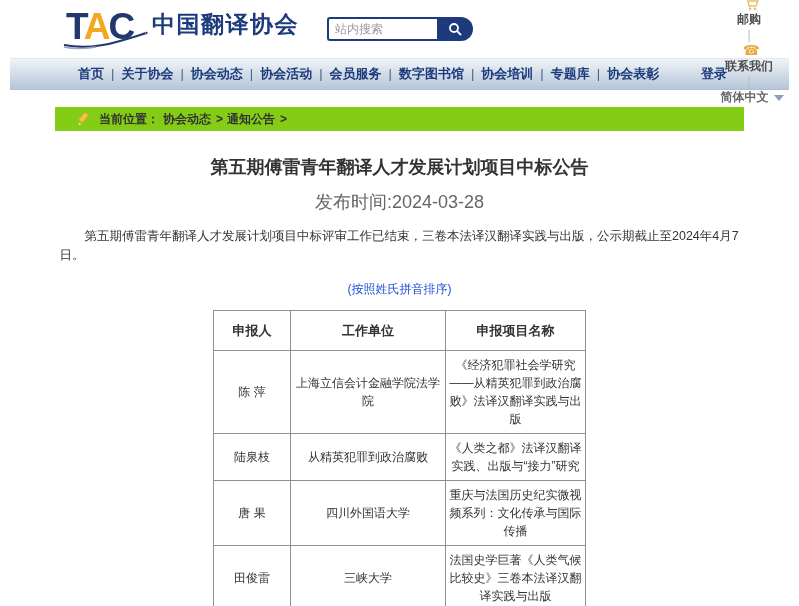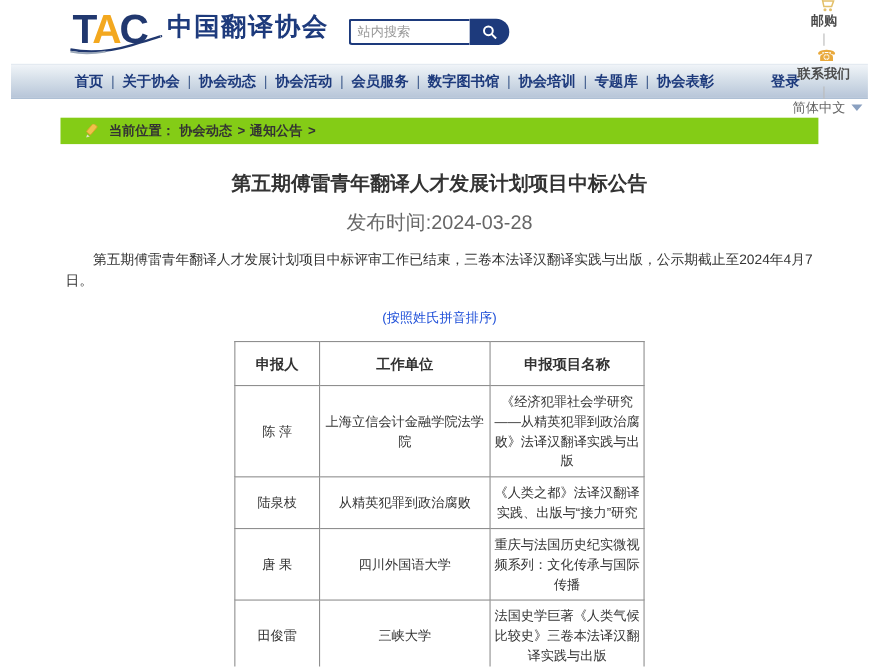--- a/index.html
+++ b/index.html
@@ -11,43 +11,43 @@
   
   .header{height:58px;display:flex;align-items:center;background:#fff;border-radius:19px;}
   .logo{display:flex;align-items:flex-start;margin-left:66px;cursor:pointer;}
   .logo-mark{position:relative;width:78px;height:40px;}
   .logo-letters{font-size:37px;font-weight:bold;letter-spacing:-2px;line-height:36px;color:#21386f;}
   .logo-letters .gold{color:#f3a81f;}
   .logo-swoosh{position:absolute;left:-4px;top:22px;}
   .logo-names{margin-left:8px;margin-top:2px;}
   .logo-cn{font-size:23px;font-weight:bold;color:#1d3a7c;letter-spacing:1.5px;line-height:26px;}
   .logo-en{font-size:9.5px;font-weight:bold;color:#1d3a7c;letter-spacing:0.2px;}
-  .search{display:flex;align-items:flex-start;margin-left:18px;}
+  .search{display:flex;align-items:flex-start;margin-left:28px;}
   .search-input{
     width:96px;height:18px;border:2px solid #1d3a7c;border-right:none;
     border-radius:3px 0 0 3px;font-size:12px;padding:1px 6px;color:#333;outline:none;
   }
   .search-input::placeholder{color:#999;}
   .search-btn{
     width:36px;height:24px;background:#1d3a7c;border:none;border-radius:0 12px 12px 0;
     display:flex;align-items:center;justify-content:center;cursor:pointer;
   }
   .toplinks{margin-left:auto;margin-right:14px;display:flex;align-items:center;font-size:12px;color:#4d4d4d;white-space:nowrap;flex-direction:column;}
   .toplinks .lnk{font-weight:bold;color:#4d4d4d;cursor:pointer;}
   .toplinks .ico{margin:0 3px 0 8px;display:inline-flex;align-items:center;}
   .toplinks .sep{color:#bbb;margin:0 6px;}
   .phone-glyph{color:#e9a93c;font-size:14px;}
-  .lang{color:#666;font-weight:normal;cursor:pointer;display:inline-flex;align-items:center;margin-left:6px;}
+  .lang{color:#666;font-weight:bold;cursor:pointer;display:inline-flex;align-items:center;margin-left:6px;}
   .caret{width:0;height:0;border-left:5px solid transparent;border-right:5px solid transparent;border-top:6px solid #8aa0c0;margin-left:5px;}
   
   .nav{
     height:30px;margin:0 10px;display:flex;align-items:center;
     background:linear-gradient(180deg,#f0f4f8 0%,#d5dfe9 45%,#b7c5d8 100%);
     border-top:1px solid #e2e8f0;border-bottom:1px solid #aebfd4;
-    font-size:13px;font-weight:bold;color:#1d3a7c;
+    font-size:13px;font-weight:bold;color:#1d3a7c;padding-left:10px;
   }
   .nav-menu{margin-left:58px;}
   .nav-item{cursor:pointer;}
   .nav-sep{margin:0 7px;font-weight:normal;color:#44608f;}
   .nav-login{margin-left:auto;margin-right:62px;cursor:pointer;}
   
   .breadcrumb{
     margin:17px 55px 0 55px;height:24px;background:#84cc16;
     display:flex;align-items:center;font-size:12px;font-weight:bold;color:#333;
   }

